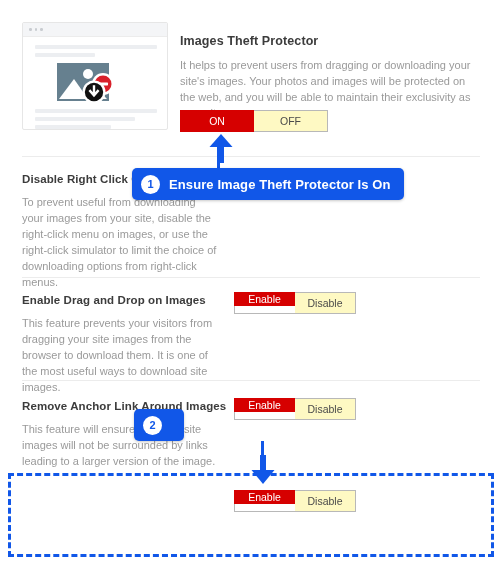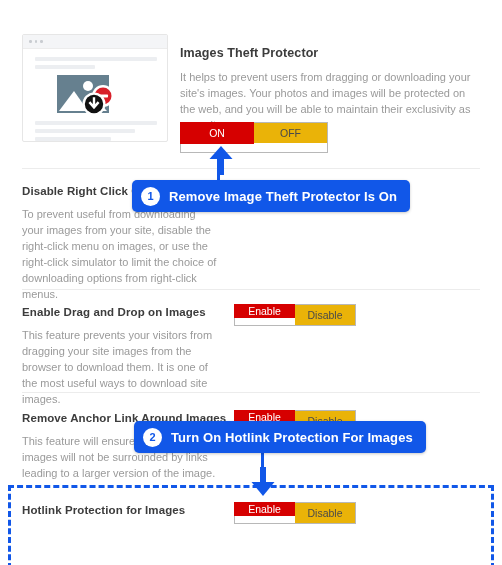--- a/index.html
+++ b/index.html
@@ -13,21 +13,20 @@
     font-family: "Liberation Sans", sans-serif;
     position: relative;
     overflow: hidden;
     -webkit-font-smoothing: antialiased;
   }
 
   
   .page {
     position: absolute;
     inset: 0;
-    margin-top: 12px;
   }
 
   .row {
     position: absolute;
     left: 22px;
     right: 22px;
   }
 
   .row-divider {
     position: absolute;
@@ -129,39 +128,39 @@
   
   .seg {
     display: inline-flex;
     border: 1px solid #b8b8b8;
     box-sizing: border-box;
     background: #fff;
   }
   .seg-btn {
     font-size: 10.5px;
     color: #4a4a4a;
-    background: #eab308;
+    background: #fef9c3;
     display: flex;
     align-items: center;
     justify-content: center;
     box-sizing: border-box;
     cursor: pointer;
     user-select: none;
   }
   .seg-btn.active {
     background: #d60000;
     color: #ffffff;
     border-color: #d60000;
   }
 
   .seg-onoff {
     position: absolute;
     left: 180px;
     top: 110px;
-    height: 31px;
+    height: 22px;
   }
   .seg-onoff .seg-btn { width: 73px; height: 20px; }
   .seg-onoff .seg-btn.active {
     width: 74px; height: 22px;
     margin: -1px 0 0 -1px;
     font-weight: normal;
   }
 
   .seg-ed {
     position: absolute;
@@ -271,21 +270,21 @@
   </div>
 
   <svg class="arrow-up" style="left:207px; top:133px;" width="28" height="30" viewBox="0 0 28 30">
     <rect x="11" y="10" width="6" height="20" fill="#1157e8"></rect>
     <path d="M14 1 L25.5 14 L2.5 14 Z" fill="#1157e8"></path>
   </svg>
   <div class="connector" style="left:217px; top:146px; height:24px;"></div>
 
   <div class="callout" style="left:132px; top:168px;">
     <div class="callout-num">1</div>
-    <div class="callout-text">Remove Image Theft Protector Is On</div>
+    <div class="callout-text">Ensure Image Theft Protector Is On</div>
   </div>
 
   <div class="row-divider" style="top:156px;"></div>
 
   <div class="row" style="top:172px;">
     <div class="row-title">Disable Right Click On Images</div>
     <div class="row-desc">To prevent useful from downloading your images from your site, disable the right-click menu on images, or use the right-click simulator to limit the choice of downloading options from right-click menus.</div>
   </div>
 
   <div class="row-divider" style="top:277px;"></div>
@@ -305,31 +304,29 @@
     <div class="row-title">Remove Anchor Link Around Images</div>
     <div class="row-desc">This feature will ensure that your site images will not be surrounded by links leading to a larger version of the image.</div>
   </div>
   <div class="seg seg-ed" style="left:234px; top:398px;">
     <div class="seg-btn active">Enable</div>
     <div class="seg-btn">Disable</div>
   </div>
 
   <div class="callout" style="left:134px; top:409px;">
     <div class="callout-num">2</div>
-    <div class="callout-text">Turn On Hotlink Protection For Images</div>
   </div>
   <div class="connector" style="left:261px; top:441px; height:22px;"></div>
   <svg class="arrow-down" style="left:249px; top:455px;" width="28" height="30" viewBox="0 0 28 30">
     <rect x="11" y="0" width="6" height="16" fill="#1157e8"></rect>
     <path d="M14 29 L25.5 15 L2.5 15 Z" fill="#1157e8"></path>
   </svg>
 
   <div class="highlight-box" style="left:8px; top:473px; width:486px; height:84px;"></div>
 
   <div class="row" style="top:491px;">
-    <div class="row-title">Hotlink Protection for Images</div>
   </div>
   <div class="seg seg-ed" style="left:234px; top:490px; z-index:10;">
     <div class="seg-btn active">Enable</div>
     <div class="seg-btn">Disable</div>
   </div>
 
 </div>
 
 </body></html>

